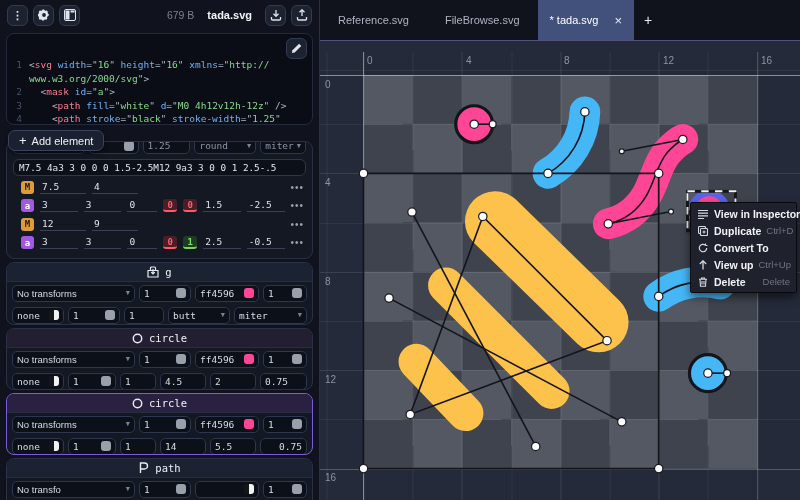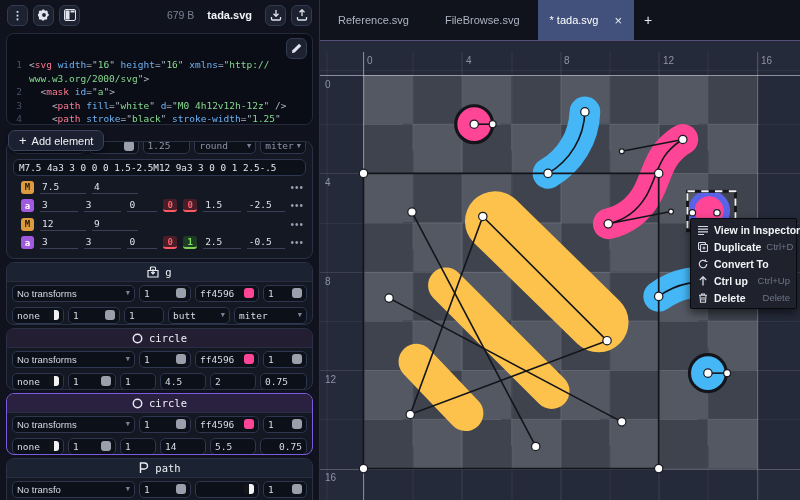--- a/index.html
+++ b/index.html
@@ -111,21 +111,21 @@
       repeating-linear-gradient(to right, rgba(255,255,255,.055) 0 1px, transparent 1px 98.4px),
       repeating-linear-gradient(to bottom, rgba(255,255,255,.055) 0 1px, transparent 1px 98.4px);
     background-position:43.5px 23px; }
   .axis-v { position:absolute; top:0; bottom:0; width:1px; background:rgba(200,206,222,.55); }
   .axis-h { position:absolute; left:0; right:0; height:1px; background:rgba(200,206,222,.55); }
   .axis-dim { background:rgba(200,206,222,.18); }
   .ruler-num { position:absolute; font-size:10px; color:#8d93a5; }
 
   #shapes { position:absolute; left:0; top:0; }
 
-  #context-menu { position:absolute; left:370px; top:166px; width:107px;
+  #context-menu { position:absolute; left:370px; top:150px; width:107px;
     background:#1f222c; border:1px solid #090a0e; border-radius:2px;
     box-shadow:0 4px 10px rgba(0,0,0,.55); padding:2px 0; z-index:10; }
   .menu-item { height:17px; display:flex; align-items:center; gap:5px; padding:0 6px; }
   .menu-item .mi-icon { width:12px; display:flex; justify-content:center; flex:0 0 auto; color:#d4d9e4; }
   .menu-item .mi-label { font-size:10.5px; font-weight:bold; color:#f2f4f8; white-space:nowrap; }
   .menu-item .mi-short { margin-left:auto; font-size:9.5px; color:#6e7587; white-space:nowrap; }
 
   svg.ic { display:block; }
 </style>
 </head>
@@ -604,21 +604,21 @@
           </span>
         <span class="mi-label">Convert To</span>
         <span class="mi-short"></span>
       </div>
       <div class="menu-item">
         <span class="mi-icon">
             <svg class="ic" width="10" height="10" viewBox="0 0 10 10" fill="none" stroke="#d4d9e4" stroke-width="1.3">
               <path d="M5 9.5V1M1.8 4 5 0.8 8.2 4"></path>
             </svg>
           </span>
-        <span class="mi-label">Ctrl up</span>
+        <span class="mi-label">View up</span>
         <span class="mi-short">Ctrl+Up</span>
       </div>
       <div class="menu-item">
         <span class="mi-icon">
             <svg class="ic" width="10" height="10" viewBox="0 0 10 10" fill="none" stroke="#d4d9e4" stroke-width="1.1">
               <path d="M1 2.3h8M3.5 2.3V1h3v1.3M2 2.3l.5 7h5l.5-7M4 4v3.5M6 4v3.5"></path>
             </svg>
           </span>
         <span class="mi-label">Delete</span>
         <span class="mi-short">Delete</span>

